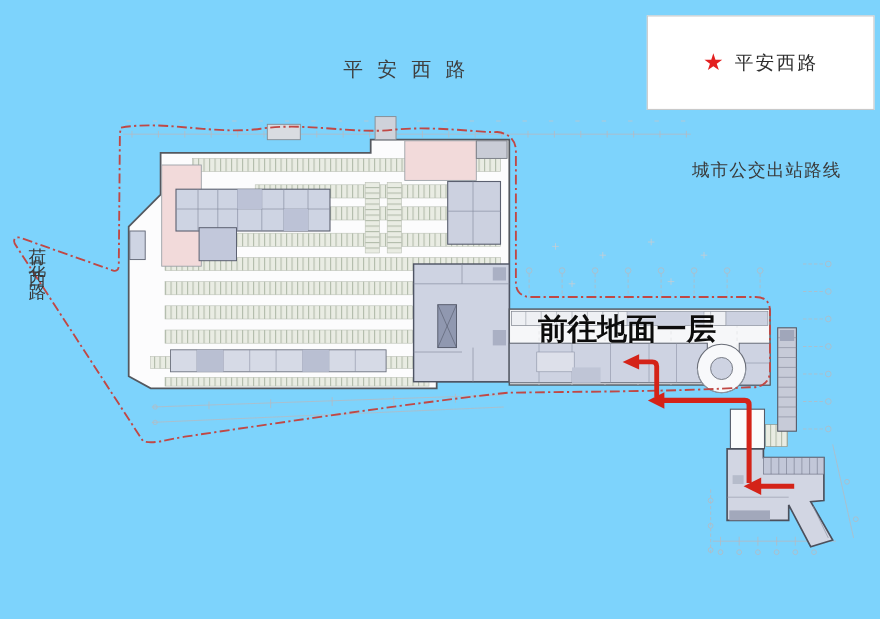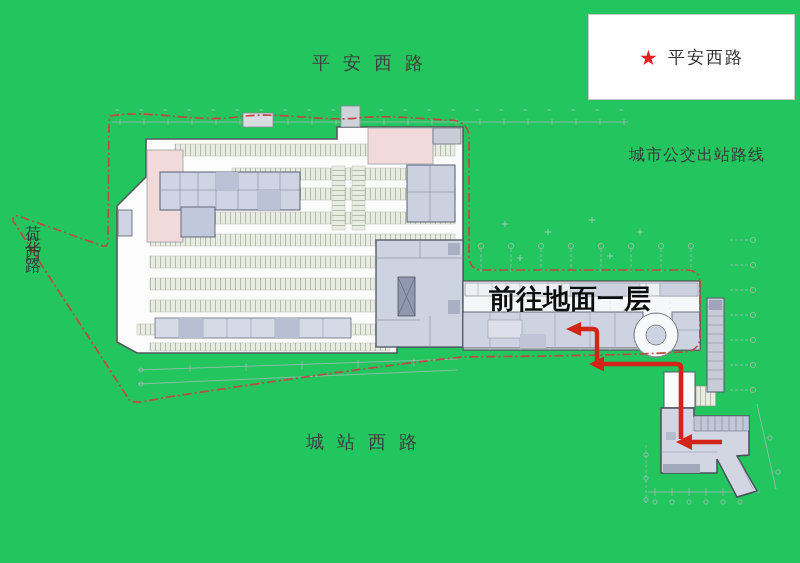--- a/index.html
+++ b/index.html
@@ -1,16 +1,16 @@
 <!DOCTYPE html>
 <html><head>
 <meta charset="utf-8">
 <style>
   html,body{margin:0;padding:0;background:#fff;}
-  #stage{position:relative;width:800px;height:563px;background:#22c55e;overflow:hidden;
+  #stage{position:relative;width:800px;height:563px;background:#7dd3fc;overflow:hidden;
          font-family:"Liberation Sans",sans-serif;}
   #plan{position:absolute;left:0;top:0;}
   .lbl{position:absolute;color:#3b3b3b;white-space:nowrap;}
   .road-top{left:312px;top:51px;font-size:18px;letter-spacing:13px;color:#3f3f3f;}
   .road-bottom{left:306px;top:430px;font-size:18px;letter-spacing:13px;color:#3f3f3f;}
   .road-right{left:629px;top:145px;font-size:16px;letter-spacing:1px;color:#3a3a3a;}
   .road-left{left:22px;top:212px;font-size:16px;color:#3a3a3a;
              writing-mode:vertical-rl;text-orientation:upright;letter-spacing:11px;}
   .dest{left:489px;top:281px;font-size:27px;font-weight:bold;color:#0c0c0c;letter-spacing:0px;
         text-shadow:0 0 2px rgba(255,255,255,.7);}
@@ -361,21 +361,20 @@
       <polygon points="676,442 692,434 692,450"></polygon>
       <path d="M681,439 L681,368 Q681,364 677,364 L601,364" stroke="#d42318" stroke-width="4.6" fill="none"></path>
       <polygon points="589,364 604,356.5 604,371.5"></polygon>
       <path d="M597,361 L597,333 Q597,329 593,329 L578,329" stroke="#d42318" stroke-width="4.4" fill="none"></path>
       <polygon points="566,329 581,322 581,336"></polygon>
     </g>
   </svg>
 
   <div class="lbl road-top">平安西路</div>
   <div class="lbl road-left">荷花西路</div>
-  <div class="lbl road-bottom">城站西路</div>
   <div class="lbl road-right">城市公交出站路线</div>
   <div class="lbl dest">前往地面一层</div>
 
   <div class="legend">
     <span class="star">★</span>
     <span class="ltxt">平安西路</span>
   </div>
 
 </div>
 

